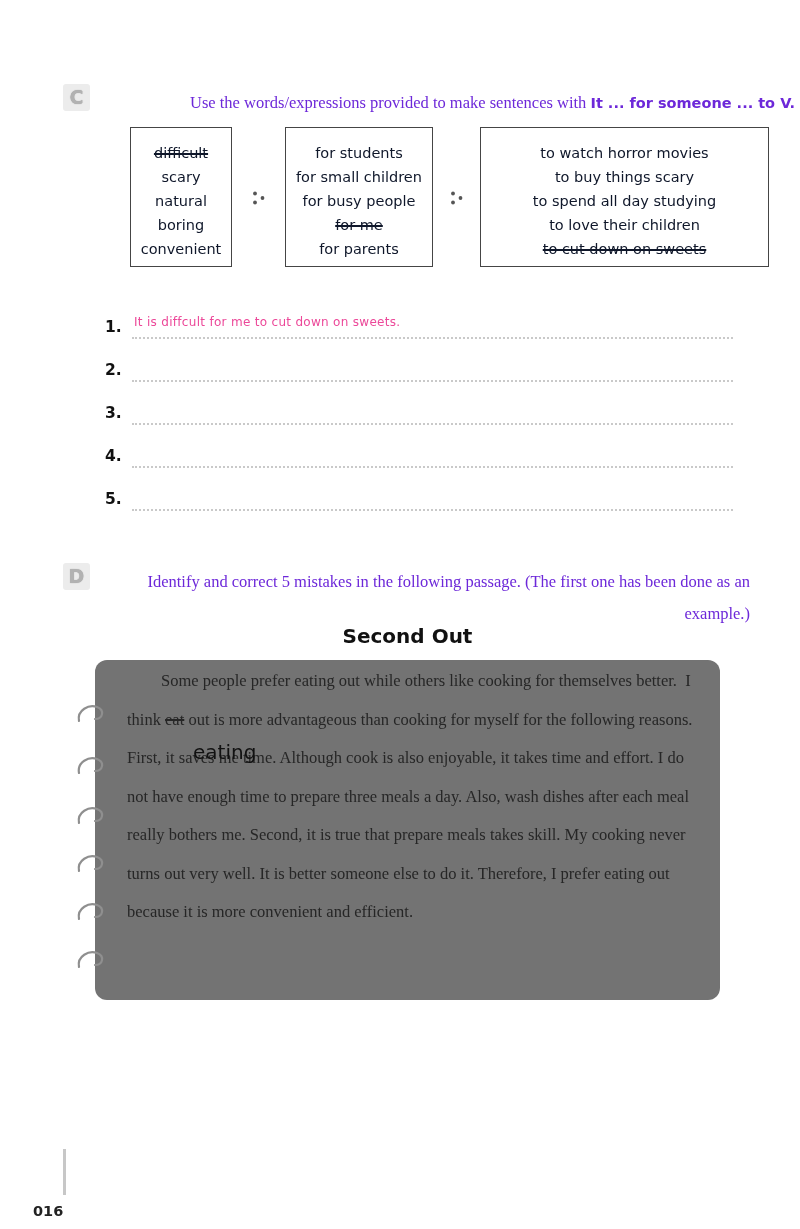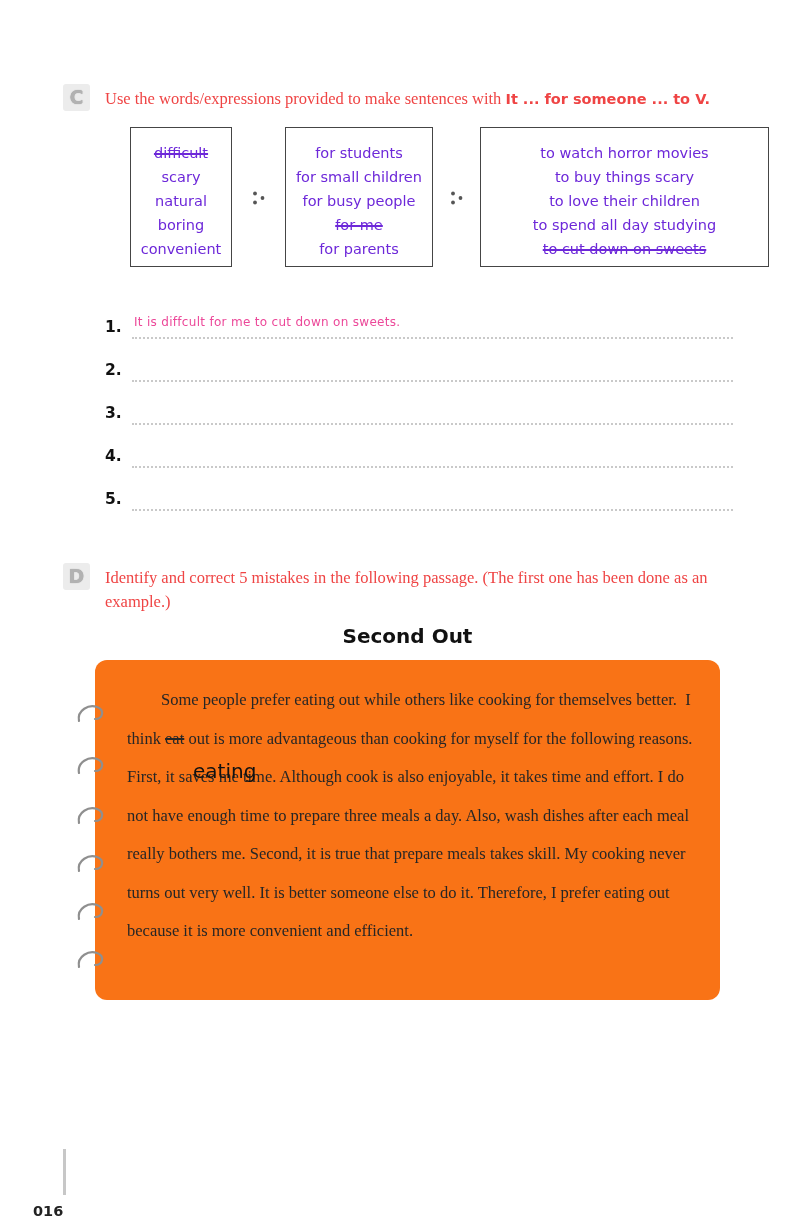--- a/index.html
+++ b/index.html
@@ -23,40 +23,41 @@
     font-size:19px;
     line-height:27px;
     text-align:center;
     border-radius:3px;
     text-shadow:0 0 1px #9a9a9a;
   }
 
   
   .instruction {
     font-size:16.5px;
-    line-height:24px;
-    color:#ef4444;
+    line-height:32px;
+    color:#6d28d9;
+    text-align:right;
   }
   .instruction .pattern {
     font-family:"DejaVu Sans", sans-serif;
     font-weight:bold;
     font-size:14.5px;
   }
 
   
   .boxes-row { display:flex; align-items:flex-start; }
   .word-box {
     border:1.5px solid #454545;
     background:#fff;
     text-align:center;
     padding:13px 6px 10px 6px;
     font-family:"DejaVu Sans", sans-serif;
     font-size:14.5px;
     line-height:24px;
-    color:#6d28d9;
+    color:#0f172a;
     height:140px;
   }
   .word-box .struck { text-decoration:line-through; text-decoration-thickness:1.5px; }
   .box-sep { display:flex; justify-content:center; margin-top:62px; }
 
   
   .answer-row { display:flex; align-items:flex-end; height:43px; }
   .answer-num {
     font-family:"DejaVu Sans", sans-serif;
     font-weight:bold;
@@ -78,23 +79,23 @@
 
   
   .passage-title {
     font-family:"DejaVu Sans", sans-serif;
     font-weight:bold;
     font-size:20px;
     text-align:center;
     color:#111;
   }
   .passage-box {
-    background:#f97316;
+    background:#737373;
     border-radius:12px;
-    padding:21px 26px 18px 32px;
+    padding:2px 26px 18px 32px;
   }
   .passage-text {
     font-size:16.5px;
     line-height:38.5px;
     color:#262626;
     text-indent:34px;
     white-space:pre-wrap;
   }
   .struck-wrap { position:relative; text-decoration:line-through; text-decoration-thickness:1.5px; }
   .correction {
@@ -155,22 +156,22 @@
     <svg width="15" height="18" viewBox="0 0 15 18">
       <circle cx="4" cy="4.5" r="1.9" fill="#555"></circle>
       <circle cx="4" cy="13.5" r="1.9" fill="#555"></circle>
       <circle cx="11.5" cy="9" r="1.9" fill="#555"></circle>
     </svg>
   </div>
 
   <div class="word-box" style="width:289px;">
     <div>to watch horror movies</div>
     <div>to buy things scary</div>
+    <div>to spend all day studying</div>
     <div>to love their children</div>
-    <div>to spend all day studying</div>
     <div class="struck">to cut down on sweets</div>
   </div>
 </div>
 
 <div class="abs" style="left:105px; top:296px; width:628px;">
   <div class="answer-row">
     <div class="answer-num">1.</div>
     <div class="answer-line">It is diffcult for me to cut down on sweets.</div>
   </div>
   <div class="answer-row">

